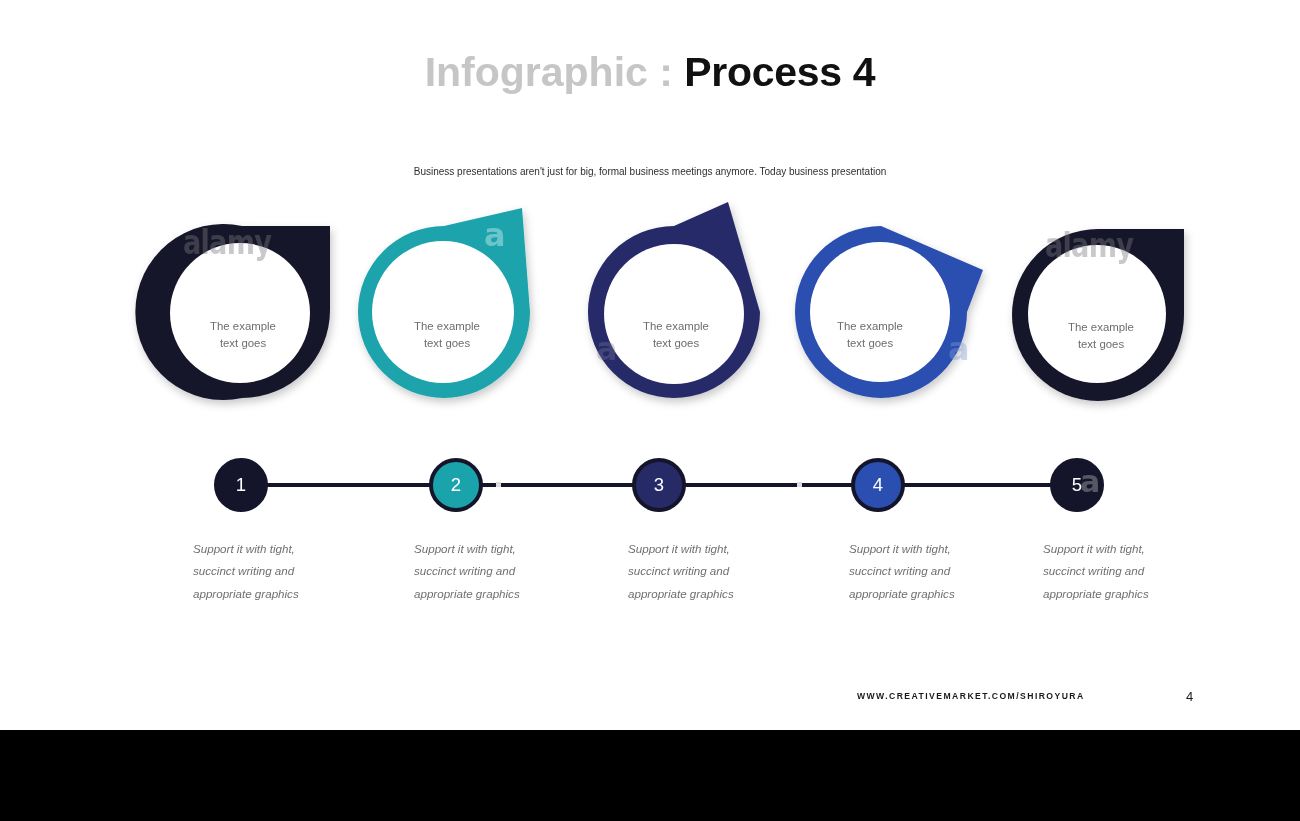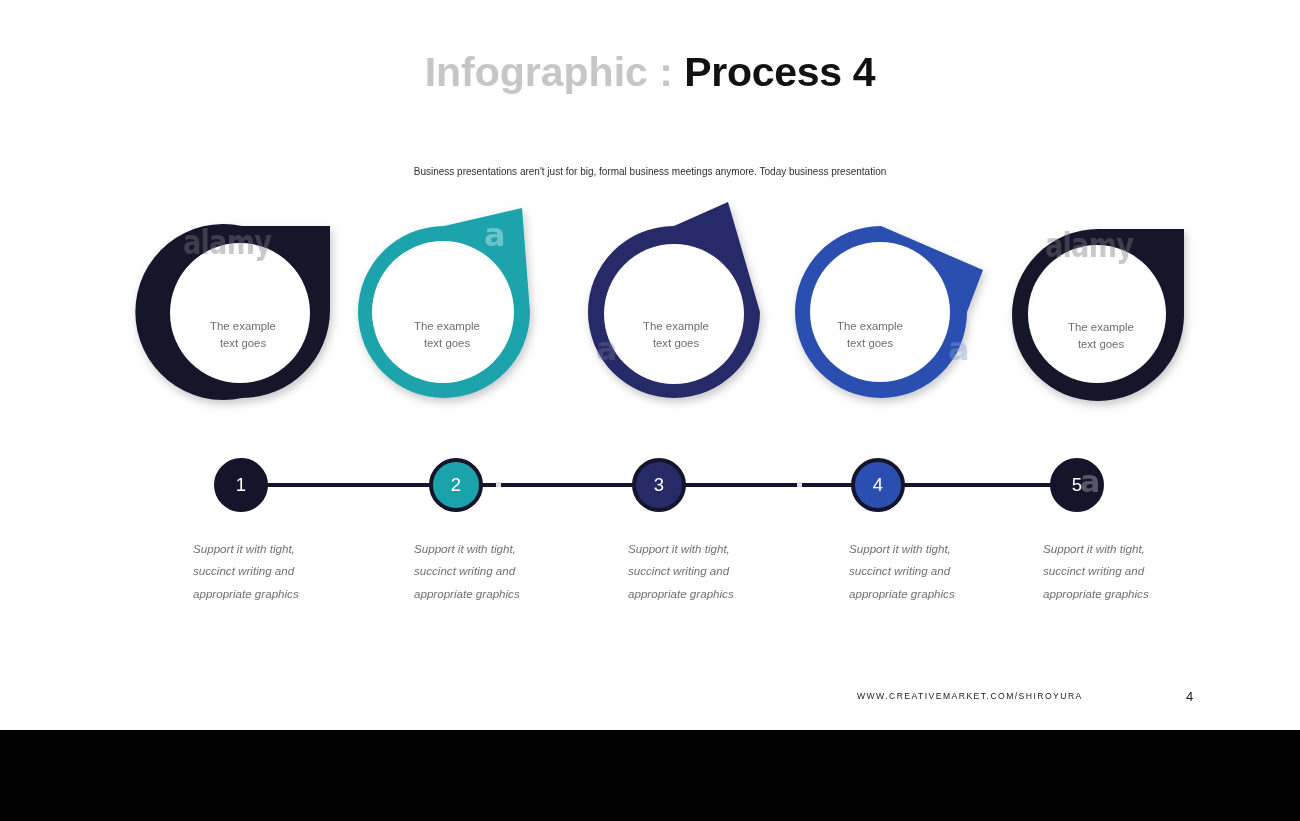--- a/index.html
+++ b/index.html
@@ -34,21 +34,21 @@
         color:#ffffff;font-size:18.5px;font-weight:400;
         border:4px solid #14142b;}
   .tick{position:absolute;width:5px;height:5px;background:#dcdcdc;top:42px;}
 
   
   #captions{position:absolute;left:0;top:538px;width:1300px;height:80px;font-style:italic;}
   .caption{position:absolute;font-size:11.6px;color:#6f6f6f;line-height:1.92;width:140px;}
 
   
   #credit{position:absolute;left:857px;top:691px;font-size:8.6px;color:#1a1a1a;
-          letter-spacing:1.45px;font-weight:400;white-space:nowrap;text-align:center;}
+          letter-spacing:1.45px;font-weight:700;white-space:nowrap;text-align:center;}
   #pagenum{position:absolute;left:1186px;top:689px;font-size:13px;color:#1a1a1a;font-weight:400;}
 
   
   #wmbar{position:absolute;left:0;top:730px;width:1300px;height:91px;background:#000000;}
 
   
   .ghost{position:absolute;color:rgba(120,120,128,0.40);font-weight:700;
          font-family:"DejaVu Sans","Liberation Sans",sans-serif;
          pointer-events:none;user-select:none;white-space:nowrap;}
 </style>

